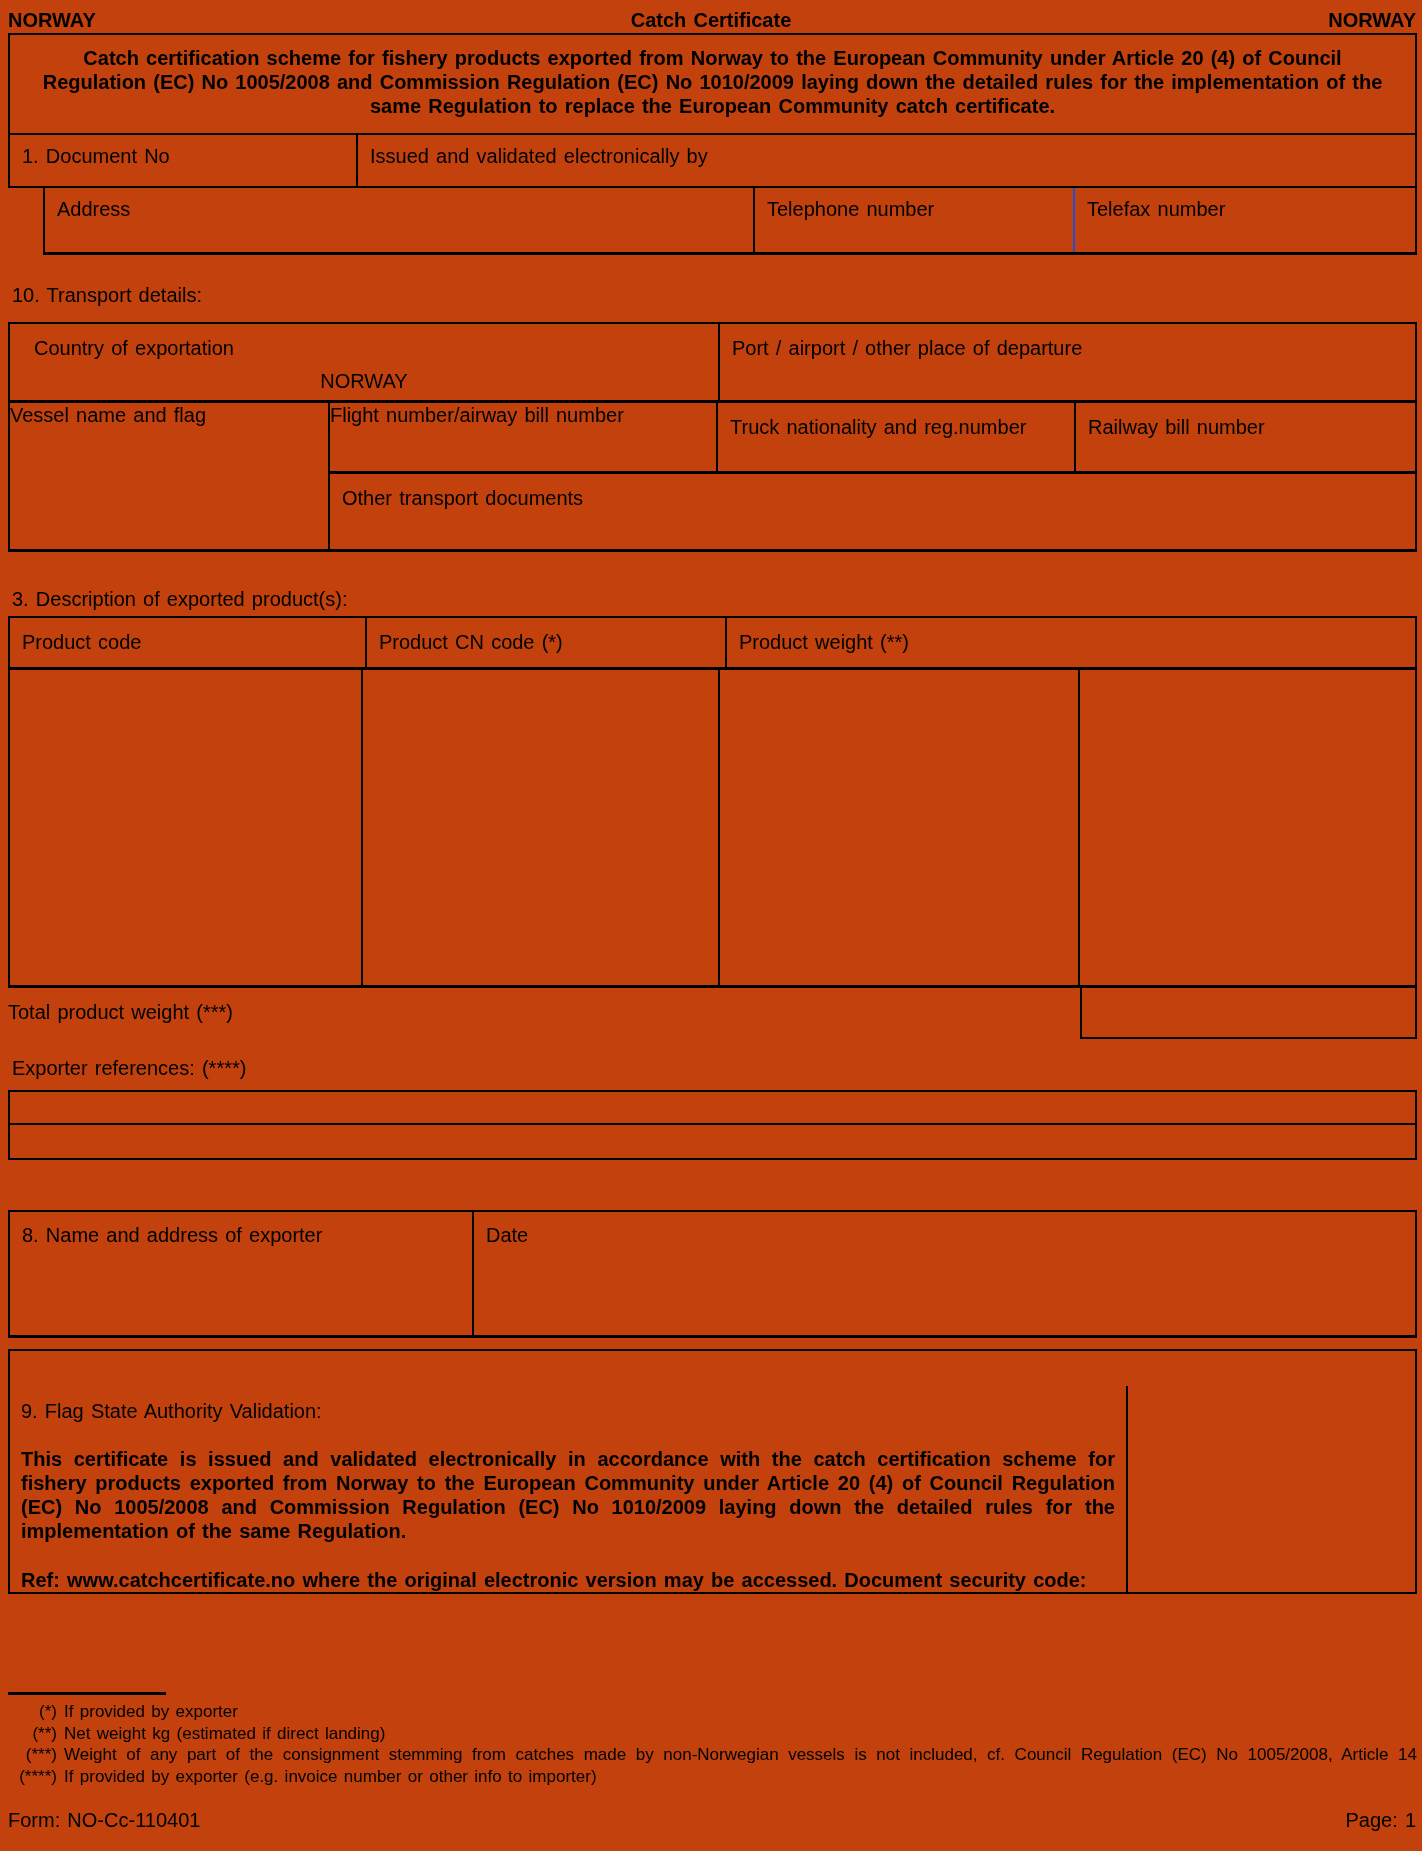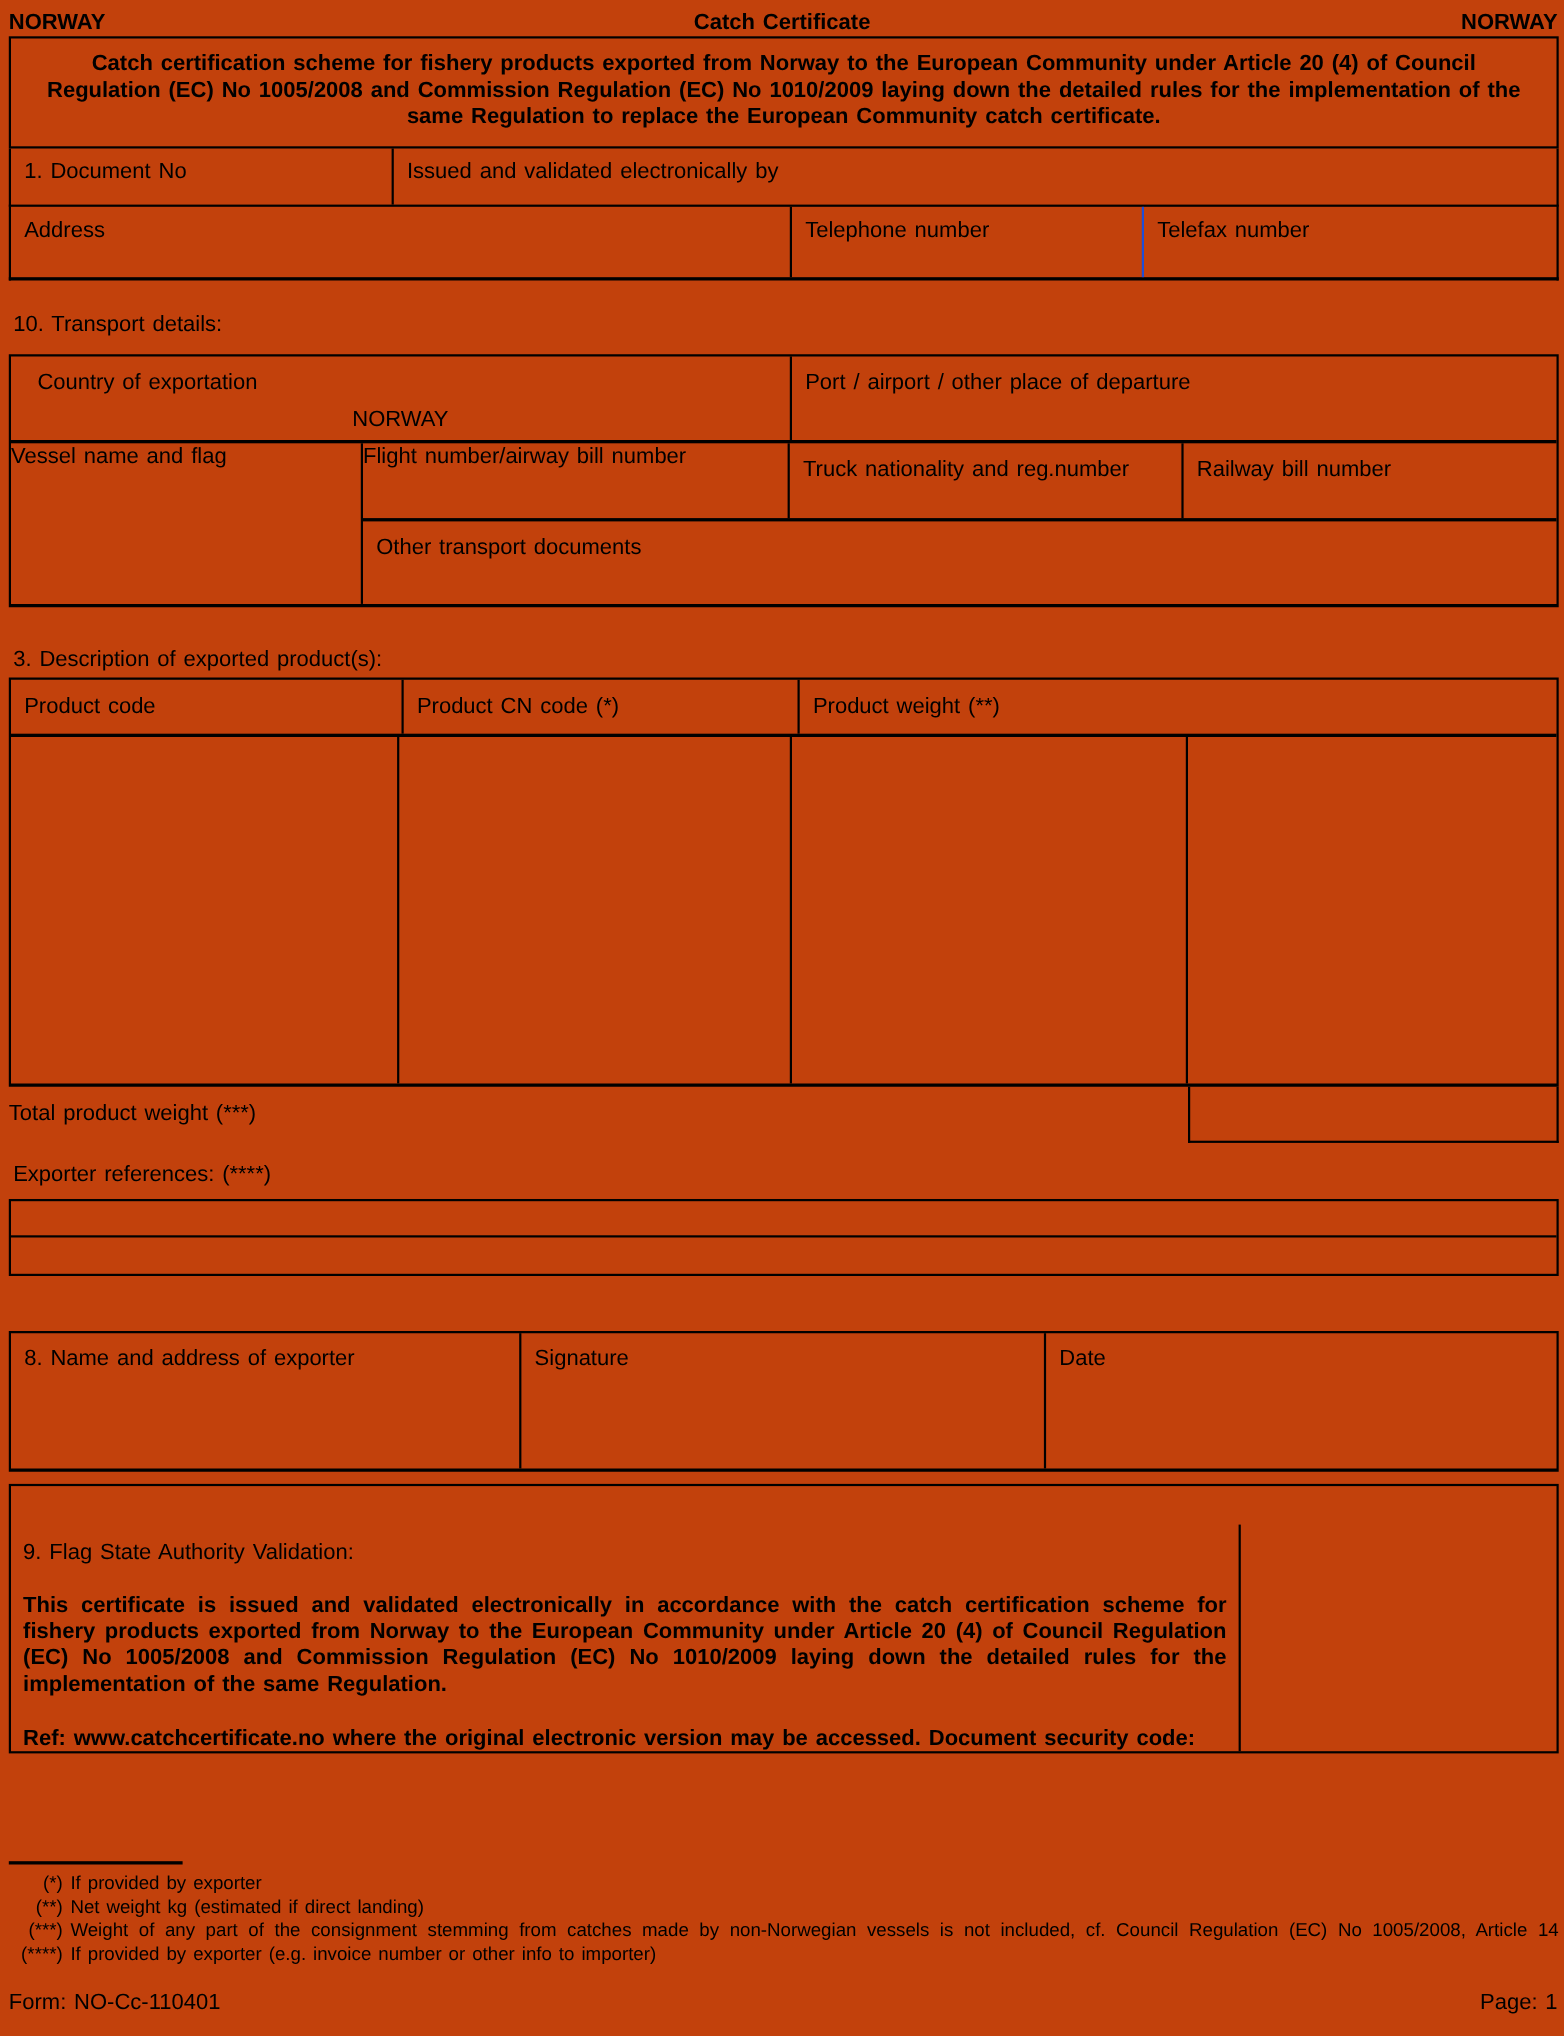--- a/index.html
+++ b/index.html
@@ -22,21 +22,21 @@
   .top-table { top:33px; left:8px; width:1409px; }
   .intro-box {
     height:102px; border:2px solid #000;
     font-weight:bold; text-align:center;
     padding:11px 24px 0; line-height:24px;
   }
   .doc-row { display:flex; height:53px; border:2px solid #000; border-top:none; }
   .cell { padding:9px 12px; }
   .doc-row .c1 { width:348px; border-right:2px solid #000; }
   .doc-row .c2 { flex:1; }
-  .addr-row { display:flex; height:67px; border:2px solid #000; border-top:none; border-bottom-width:3px; }
+  .addr-row { display:flex; height:67px; border:2px solid #000; border-top:none; border-bottom-width:3px;margin-left:35px; }
   .addr-row .c1 { width:710px; border-right:2px solid #000; }
   .addr-row .c2 { width:320px; border-right:2px solid #1d4ed8; }
   .addr-row .c3 { flex:1; }
 
   
   .sec-transport { top:283px; left:12px; }
   .sec-products  { top:587px; left:12px; }
   .sec-exprefs   { top:1056px; left:12px; }
 
   
@@ -164,21 +164,20 @@
   </div>
 
   <div class="abs sec-exprefs">Exporter references: (****)</div>
   <div class="abs refs-box">
     <div class="refs-row1"></div>
     <div class="refs-row2"></div>
   </div>
 
   <div class="abs exporter-table">
     <div class="c1">8. Name and address of exporter</div>
-    <div class="c2">Signature</div>
     <div class="c3">Date</div>
   </div>
 
   <div class="abs validation-box">
     <div class="validation-text">
       <div>9. Flag State Authority Validation:</div>
       <div class="validation-body">This certificate is issued and validated electronically in accordance with the catch certification scheme for fishery products exported from Norway to the European Community under Article 20 (4) of Council Regulation (EC) No 1005/2008 and Commission Regulation (EC) No 1010/2009 laying down the detailed rules for the implementation of the same Regulation.</div>
       <div class="validation-ref">Ref: www.catchcertificate.no where the original electronic version may be accessed. Document security code:</div>
     </div>
     <div class="validation-stamp"></div>

